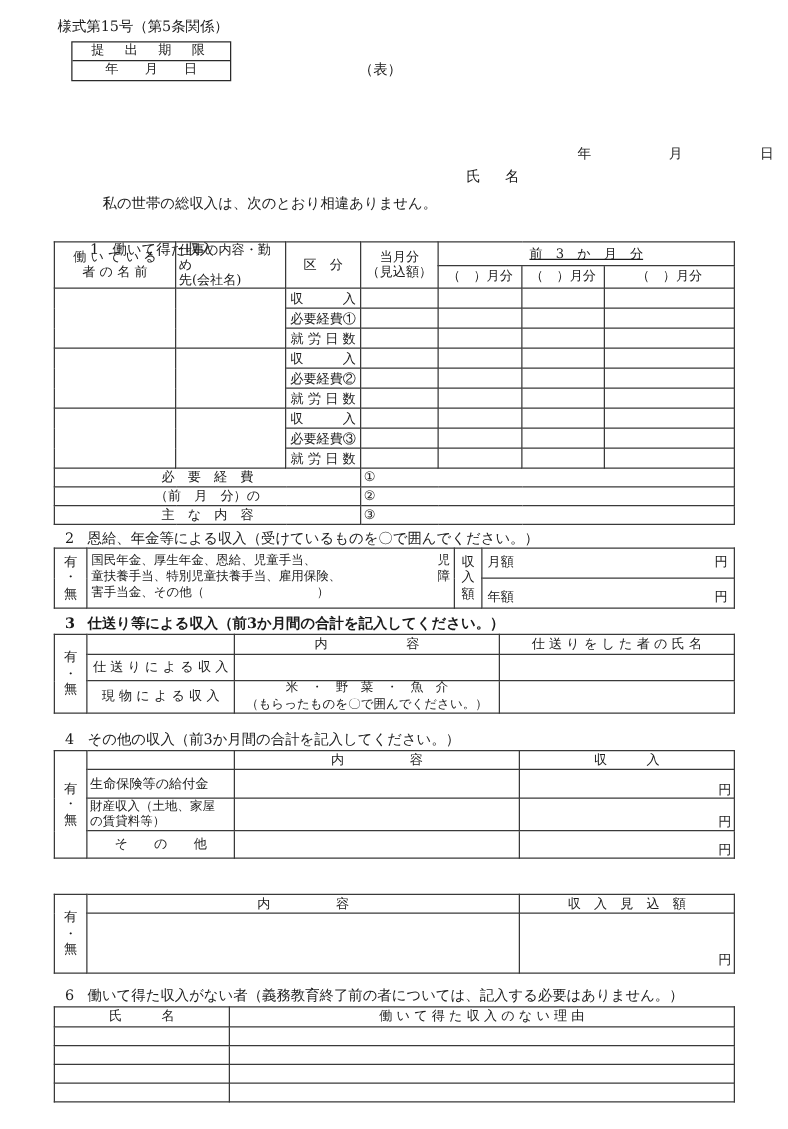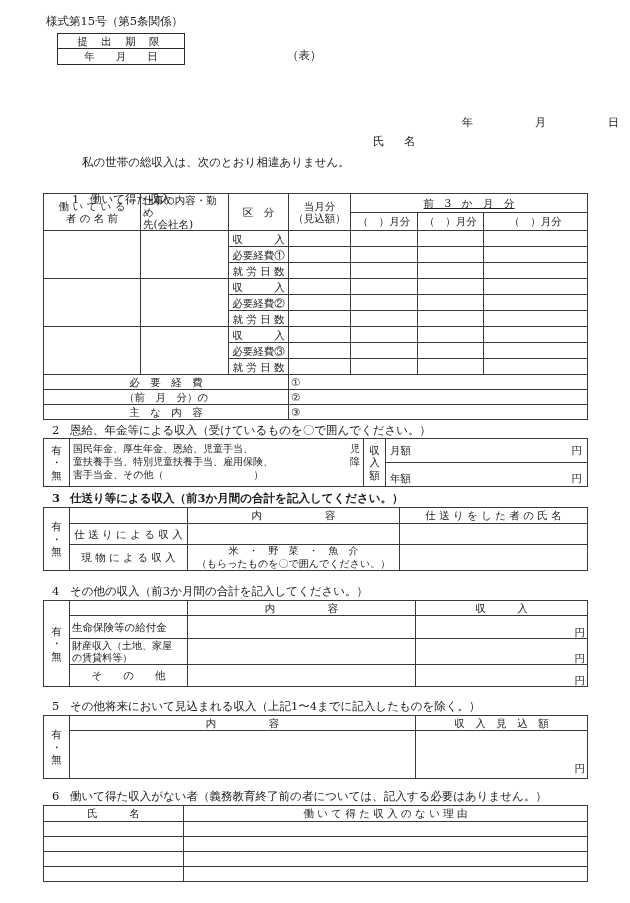--- a/index.html
+++ b/index.html
@@ -29,20 +29,21 @@
     left: 46px; top: 14px;
     font-size: 11.5px;
     white-space: nowrap;
   }
   .deadline-box {
     position: absolute;
     left: 57px; top: 33px;
     width: 128px;
     border: 1px solid #2a2a2a;
     box-sizing: border-box;
+    font-family: Liberation Mono, monospace;
   }
   .deadline-box .dl-row {
     height: 15px;
     line-height: 15px;
     font-size: 10.5px;
     text-align: center;
     box-sizing: border-box;
   }
   .deadline-box .dl-row.top { border-bottom: 1px solid #2a2a2a; }
 
@@ -425,23 +426,20 @@
       <td class="r yen" style="vertical-align:bottom;">円</td>
     </tr>
     <tr>
       <td class="c" style="height:22px;">そ　　の　　他</td>
       <td></td>
       <td class="r yen" style="vertical-align:bottom;">円</td>
     </tr>
   </tbody>
     </table>
 
-  <div class="sec-head" style="left:52px; top:699px;">
-    <span class="num">5</span><span>その他将来において見込まれる収入（上記1〜4までに記入したものを除く。）</span>
-  </div>
 
   <table class="form" style="left:43px; top:715px; width:544px;">
     <colgroup>
         <col style="width:26px">
         <col style="width:346px">
         <col style="width:172px">
       </colgroup>
     <tbody>
         <tr>
       <td class="c" rowspan="2">

